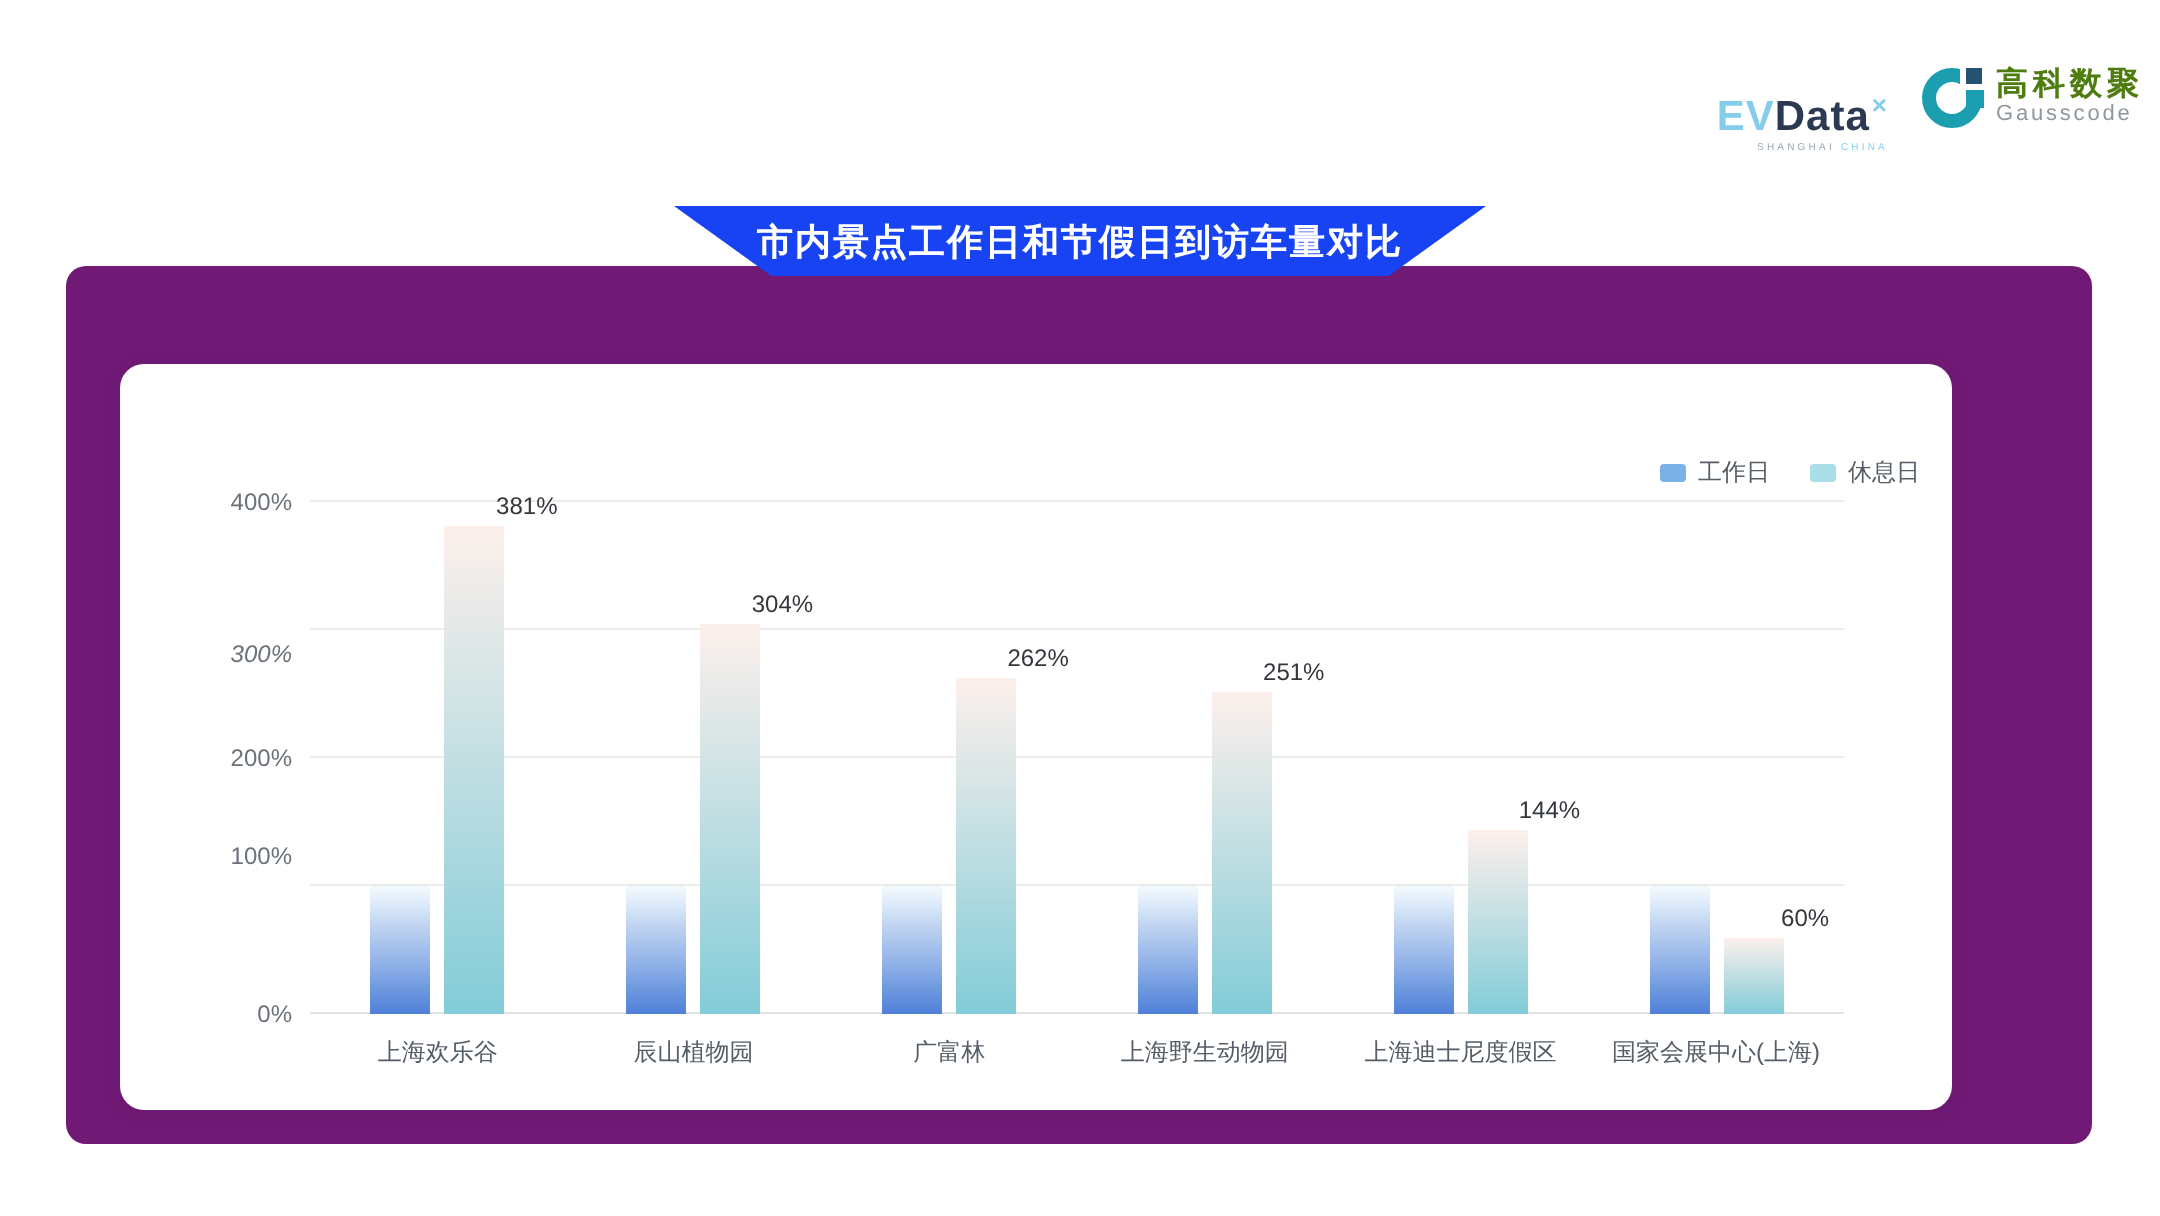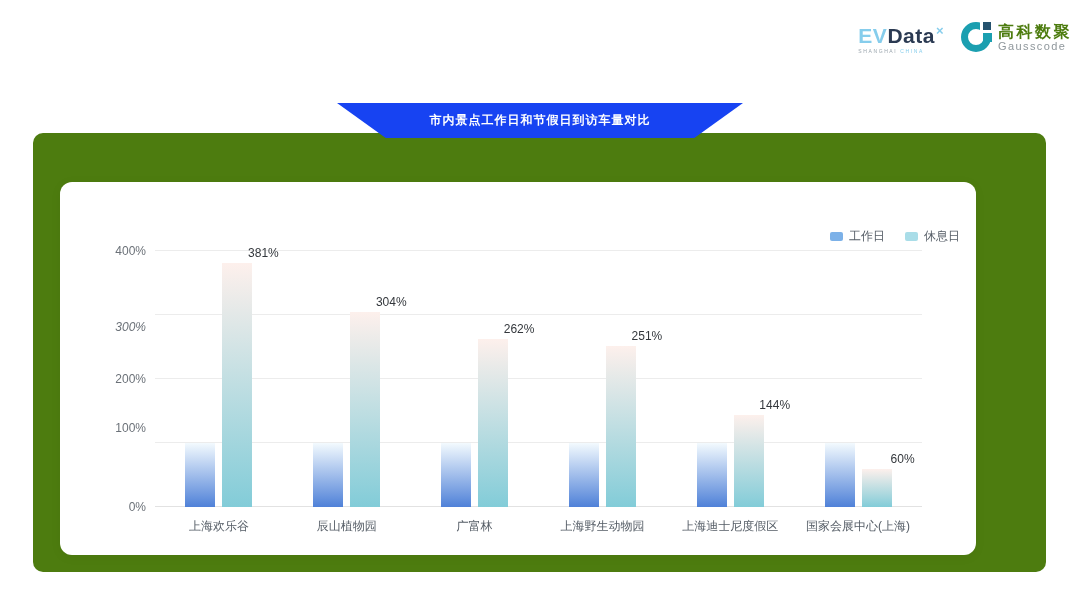--- a/index.html
+++ b/index.html
@@ -2,21 +2,21 @@
 <html><head>
 <meta charset="utf-8">
 <style>
   * { margin:0; padding:0; box-sizing:border-box; }
   html,body { width:1080px; height:608px; background:#ffffff; overflow:hidden;
     font-family:"Liberation Sans","DejaVu Sans",sans-serif; }
   .page { position:relative; width:1080px; height:608px; }
 
   
   .logos { position:absolute; top:20px; right:8px; display:flex; align-items:center; gap:16px; }
-  .evdata-logo { text-align:left; }
+  .evdata-logo { text-align:right;margin-top:22px; }
   .evdata-main { font-weight:bold; font-size:21px; letter-spacing:0.5px; line-height:21px; }
   .evdata-main .ev { color:#86cdec; }
   .evdata-main .dataword { color:#2b3a52; }
   .evdata-main .mark { color:#86cdec; font-size:13px; vertical-align:super; margin-left:1px; }
   .evdata-sub { font-size:5px; letter-spacing:1.6px; margin-top:2px; }
   .evdata-sub .s1 { color:#9aa5ad; }
   .evdata-sub .s2 { color:#86cdec; }
   .gausscode-logo { display:flex; align-items:center; gap:6px; }
   .g-icon { position:relative; width:32px; height:32px; flex:none; }
   .g-ring { position:absolute; left:1px; top:1px; width:30px; height:30px; border:7px solid #1b9fb0; border-radius:50%; }
@@ -24,25 +24,25 @@
   .g-sq-navy { position:absolute; right:1px; top:1px; width:8px; height:8px; background:#25526e; }
   .g-sq-teal { position:absolute; right:0px; top:12px; width:9px; height:9px; background:#1b9fb0; }
   .g-text .cn { font-size:16px; font-weight:bold; color:#4d7c0f; letter-spacing:2.5px; line-height:17px; }
   .g-text .en { font-size:11px; color:#8f979c; letter-spacing:1.4px; line-height:12px; }
 
   
   .banner { position:absolute; top:103px; left:50%; transform:translateX(-50%);
     width:406px; height:35px; z-index:3; }
   .banner-shape { width:100%; height:100%; display:flex; align-items:center; justify-content:center;
     clip-path:polygon(0 0, 100% 0, 88% 100%, 12% 100%); }
-  .banner-shape span { color:#ffffff; font-size:12px; font-weight:bold; letter-spacing:1px; }
+  .banner-shape span { color:#ffffff; font-size:18px; font-weight:bold; letter-spacing:1px; }
 
   
   .panel { position:absolute; left:33px; top:133px; width:1013px; height:439px;
-    background:#4d7c0f; border-radius:10px; }
+    background:#701a75; border-radius:10px; }
   .card { position:absolute; left:27px; top:49px; width:916px; height:373px;
     background:#ffffff; border-radius:12px; box-shadow:0 2px 12px rgba(0,0,0,0.05); }
 
   
   .legend { position:absolute; top:46px; right:16px; display:flex; align-items:center; gap:20px; }
   .legend-item { display:flex; align-items:center; gap:6px; cursor:pointer; }
   .legend-swatch { width:13px; height:9px; border-radius:2px; }
   .legend-label { font-size:12px; color:#555d66; }
 
   

